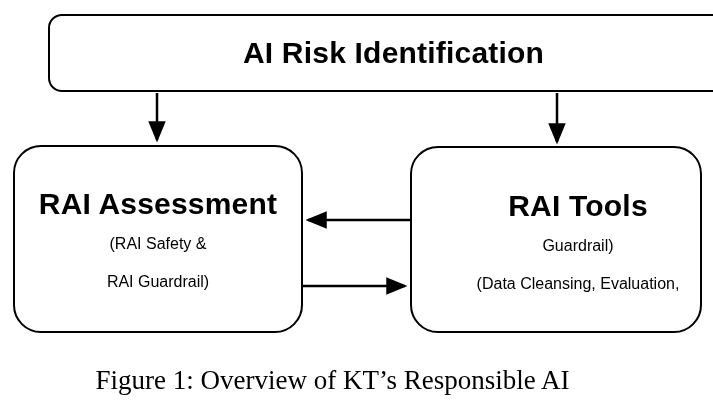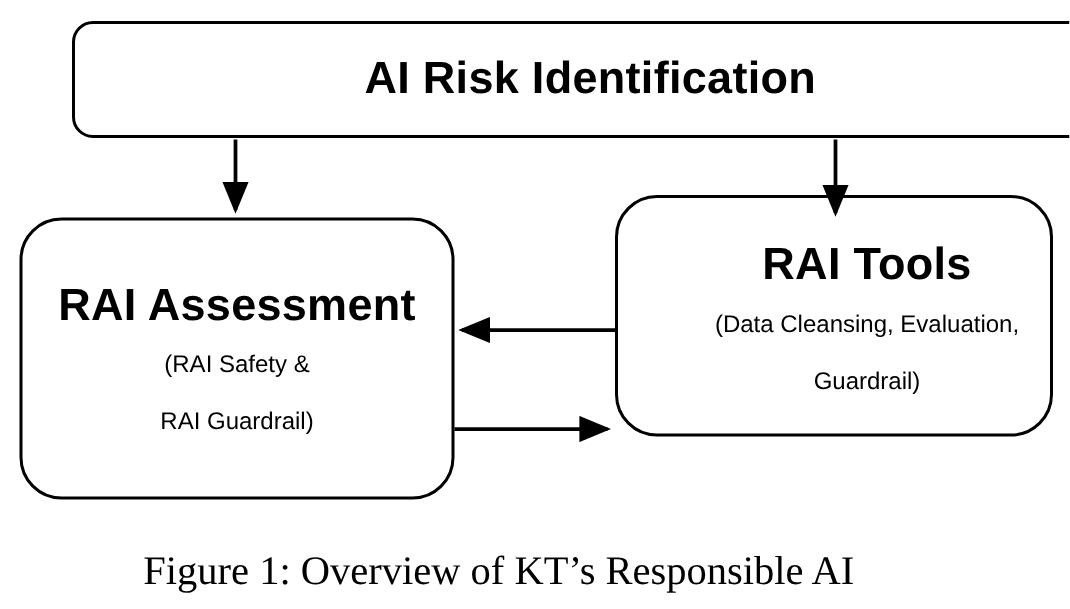--- a/index.html
+++ b/index.html
@@ -38,23 +38,23 @@
   .node-left {
     left: 13px;
     top: 145px;
     width: 290px;
     height: 188px;
     border-radius: 28px;
     padding-top: 5px;
   }
   .node-right {
     left: 410px;
-    top: 130px;
+    top: 146px;
     width: 292px;
-    height: 161px;
+    height: 187px;
     border-radius: 28px;
     padding-top: 8px;
     padding-left: 44px;
   }
   .node-title {
     font-size: 30px;
     font-weight: bold;
     line-height: 42px;
     letter-spacing: 0.2px;
     white-space: nowrap;
@@ -97,22 +97,22 @@
   </div>
 
   <div class="node node-left">
     <div class="node-title">RAI Assessment</div>
     <div class="node-sub">(RAI Safety &amp;</div>
     <div class="node-sub">RAI Guardrail)</div>
   </div>
 
   <div class="node node-right">
     <div class="node-title">RAI Tools</div>
+    <div class="node-sub">Guardrail)</div>
     <div class="node-sub">(Data Cleansing, Evaluation,</div>
-    <div class="node-sub">Guardrail)</div>
   </div>
 
   <svg class="edges-layer" viewBox="0 0 713 406">
     <defs>
       <marker id="arrowhead" markerWidth="8.5" markerHeight="7" refX="7.5" refY="3.5" orient="auto" markerUnits="strokeWidth">
         <path d="M0,0 L8.5,3.5 L0,7 Z" fill="#000000"></path>
       </marker>
     </defs>
     <line x1="157" y1="93" x2="157" y2="140" stroke="#000000" stroke-width="2.5" marker-end="url(#arrowhead)"></line>
     <line x1="557" y1="93" x2="557" y2="142" stroke="#000000" stroke-width="2.5" marker-end="url(#arrowhead)"></line>

